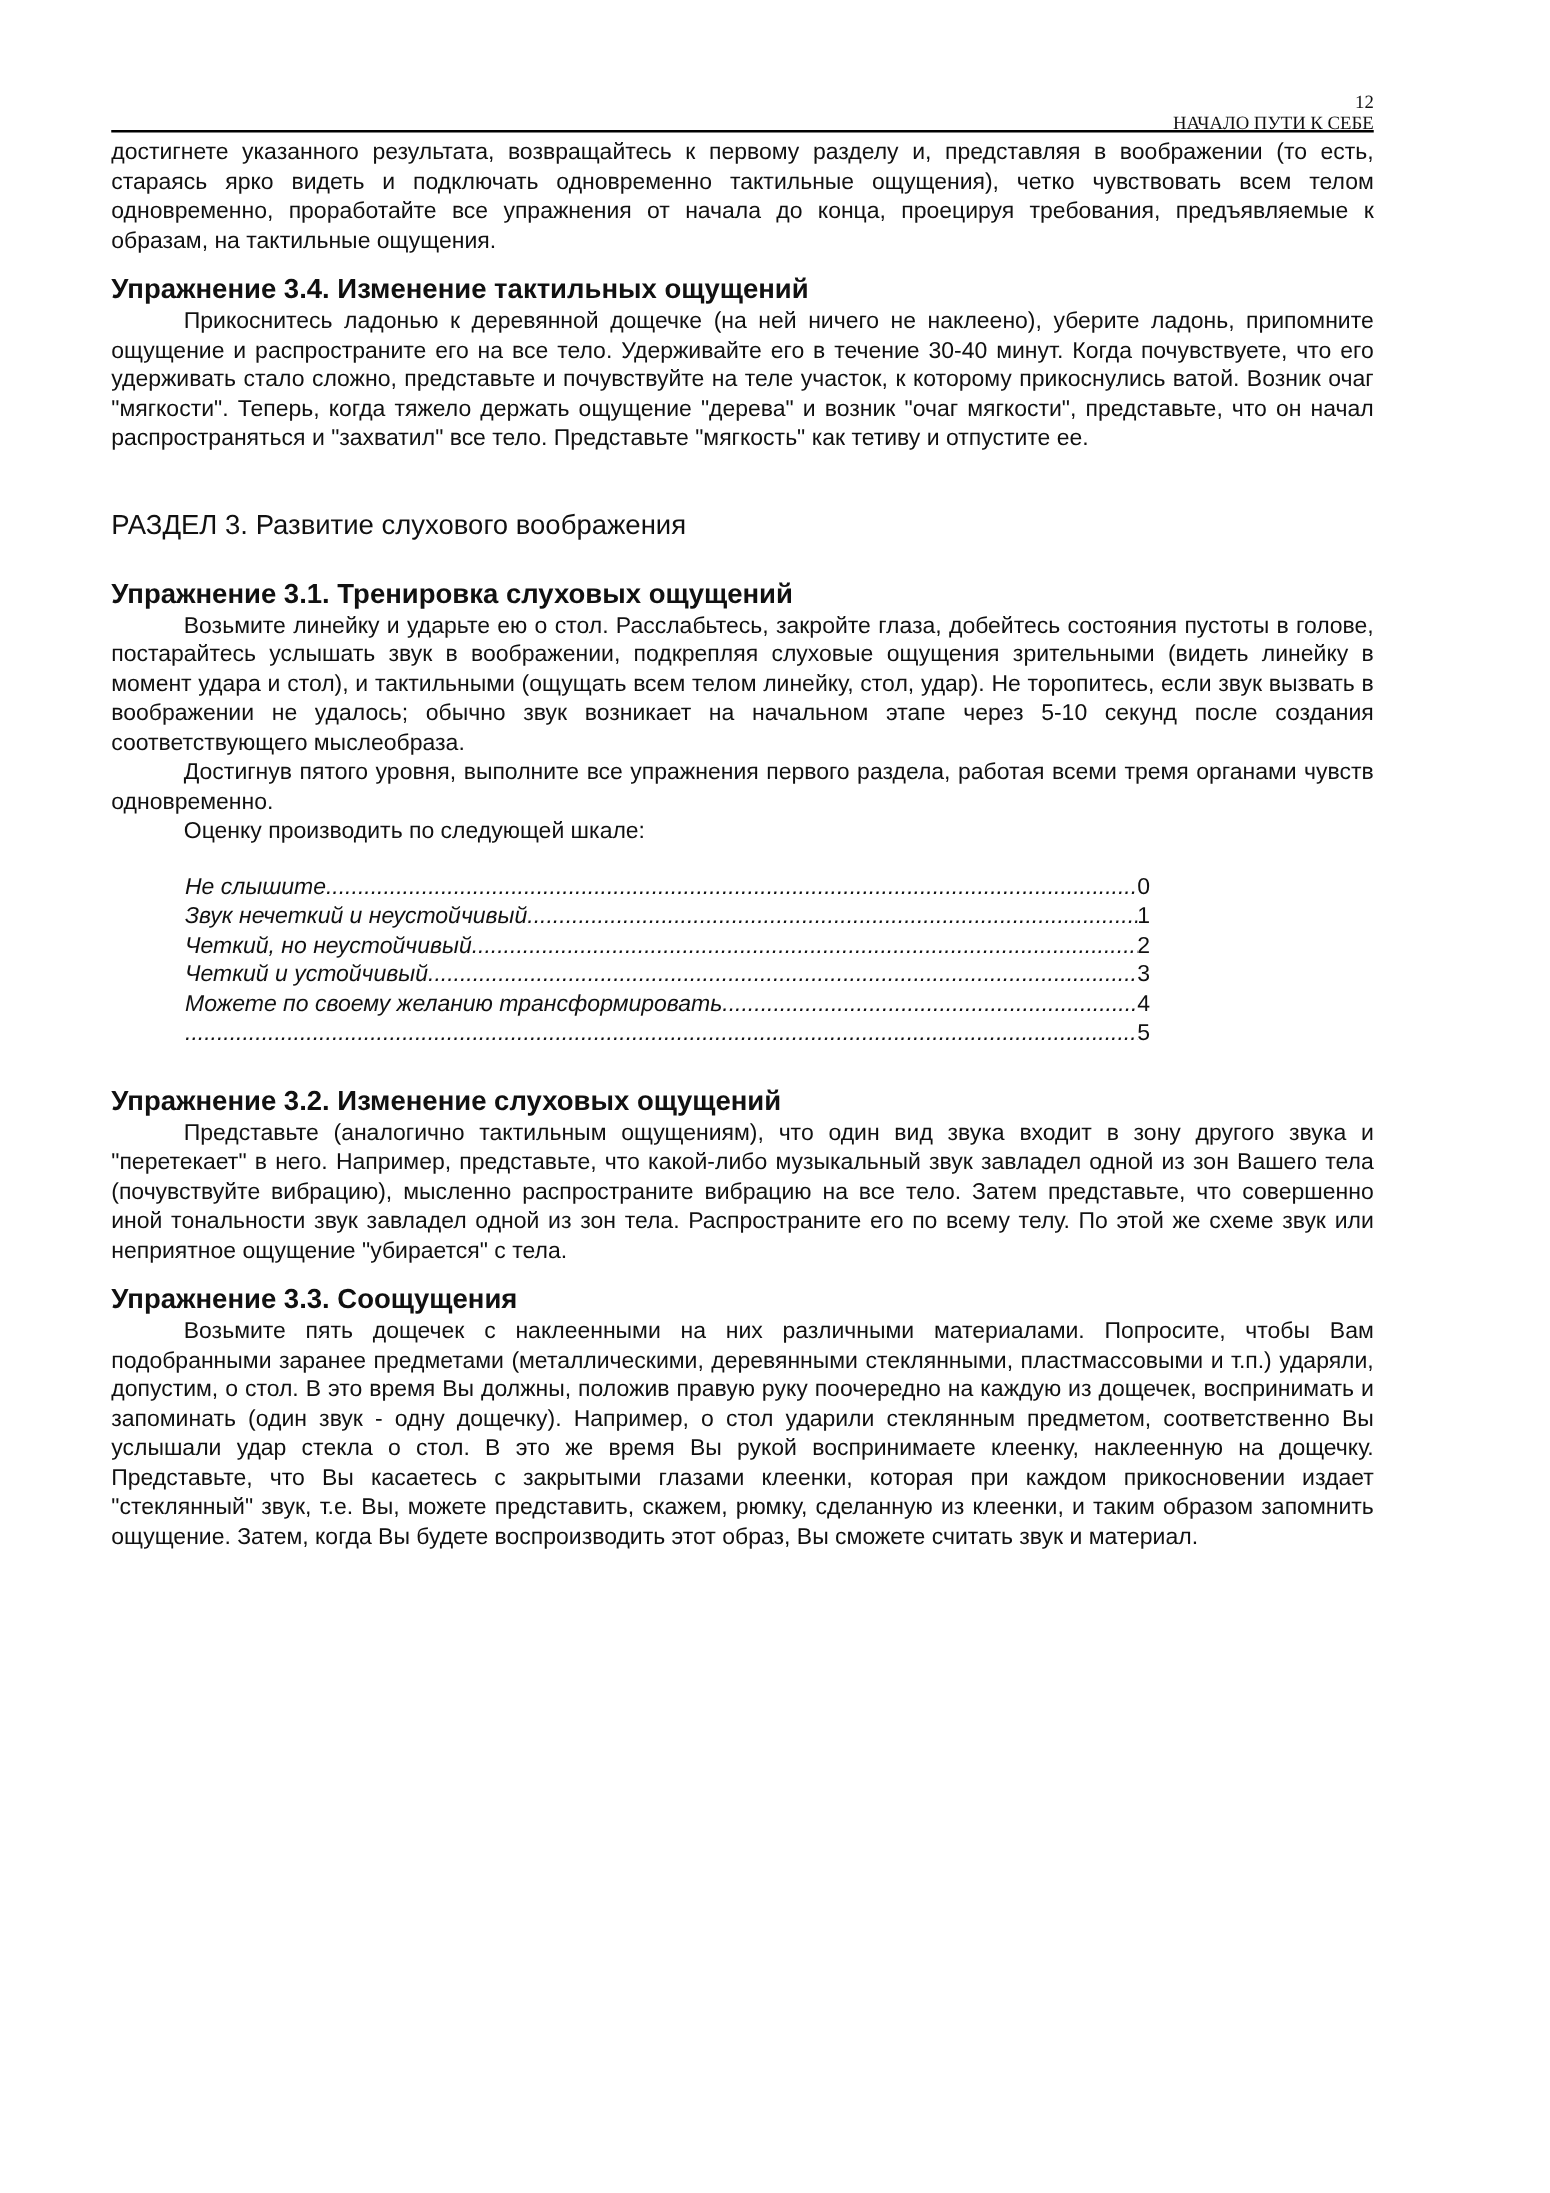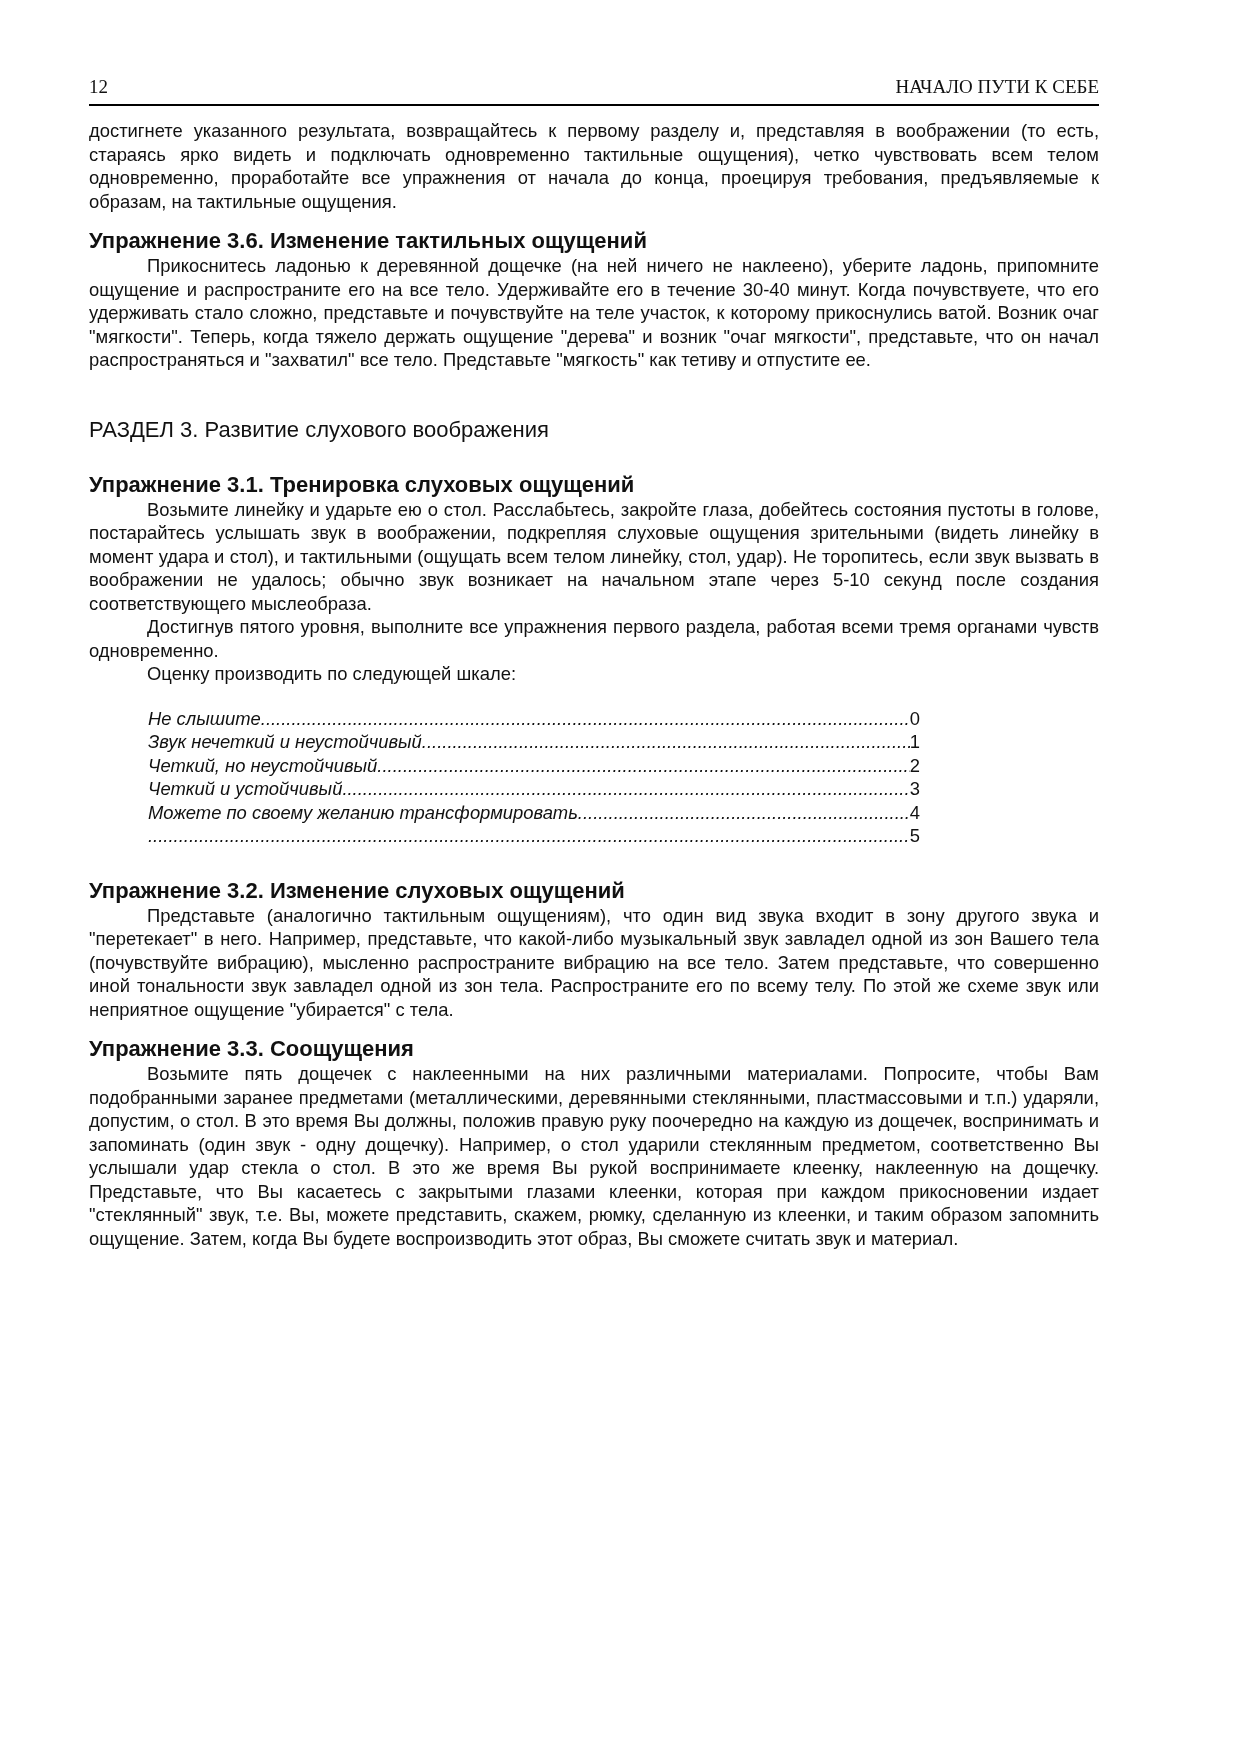--- a/index.html
+++ b/index.html
@@ -1,19 +1,19 @@
 <!DOCTYPE html>
 <html><head>
 <meta charset="utf-8">
 <style>
   html, body { margin: 0; padding: 0; background: #ffffff; }
   body { width: 1240px; height: 1754px; position: relative; overflow: hidden; color: #111; }
   .page { position: absolute; left: 89px; top: 74px; width: 1010px; }
   .running-head { display: flex; justify-content: space-between; align-items: flex-end;
-    font-family: "Liberation Serif", serif; font-size: 19px; height: 24px; }
+    font-family: "Liberation Serif", serif; font-size: 15px; height: 24px; flex-direction: column; }
   .rule { border-top: 2px solid #000; margin-top: 6px; }
   .p { font-family: "Liberation Sans", sans-serif; font-size: 18.4px; line-height: 23.5px;
     text-align: justify; margin: 0; }
   .ind { text-indent: 58px; }
   .h-ex { font-family: "Liberation Sans", sans-serif; font-size: 22px; line-height: 26px; margin: 0; }
   .h-sec { font-family: "Liberation Sans", sans-serif; font-size: 22px; font-weight: normal; line-height: 26px; margin: 0; }
   .scale { margin-left: 59px; width: 772px; font-family: "Liberation Sans", sans-serif;
     font-style: italic; font-size: 18.4px; line-height: 23.5px; }
   .scale-row { display: flex; align-items: flex-end; white-space: nowrap; overflow: hidden; }
   .scale-row .lbl { flex: 0 0 auto; }
@@ -24,23 +24,23 @@
 </head>
 <body>
 
 <div class="page">
   <div class="running-head">
     <span>12</span>
     <span>НАЧАЛО ПУТИ К СЕБЕ</span>
   </div>
   <div class="rule"></div>
 
-  <p class="p" style="margin-top:13px">достигнете указанного результата, возвращайтесь к первому разделу и, представляя в воображении (то есть, стараясь ярко видеть и подключать одновременно тактильные ощущения), четко чувствовать всем телом одновременно, проработайте все упражнения от начала до конца, проецируя требования, предъявляемые к образам, на тактильные ощущения.</p>
+  <p class="p" style="margin-top:3px">достигнете указанного результата, возвращайтесь к первому разделу и, представляя в воображении (то есть, стараясь ярко видеть и подключать одновременно тактильные ощущения), четко чувствовать всем телом одновременно, проработайте все упражнения от начала до конца, проецируя требования, предъявляемые к образам, на тактильные ощущения.</p>
 
-  <h3 class="h-ex" style="margin-top:15px">Упражнение 3.6. Изменение тактильных ощущений</h3>
+  <h3 class="h-ex" style="margin-top:15px">Упражнение 3.4. Изменение тактильных ощущений</h3>
   <p class="p ind">Прикоснитесь ладонью к деревянной дощечке (на ней ничего не наклеено), уберите ладонь, припомните ощущение и распространите его на все тело. Удерживайте его в течение 30-40 минут. Когда почувствуете, что его удерживать стало сложно, представьте и почувствуйте на теле участок, к которому прикоснулись ватой. Возник очаг "мягкости". Теперь, когда тяжело держать ощущение "дерева" и возник "очаг мягкости", представьте, что он начал распространяться и "захватил" все тело. Представьте "мягкость" как тетиву и отпустите ее.</p>
 
   <h2 class="h-sec" style="margin-top:45px">РАЗДЕЛ 3. Развитие слухового воображения</h2>
 
   <h3 class="h-ex" style="margin-top:29px">Упражнение 3.1. Тренировка слуховых ощущений</h3>
   <p class="p ind">Возьмите линейку и ударьте ею о стол. Расслабьтесь, закройте глаза, добейтесь состояния пустоты в голове, постарайтесь услышать звук в воображении, подкрепляя слуховые ощущения зрительными (видеть линейку в момент удара и стол), и тактильными (ощущать всем телом линейку, стол, удар). Не торопитесь, если звук вызвать в воображении не удалось; обычно звук возникает на начальном этапе через 5-10 секунд после создания соответствующего мыслеобраза.</p>
   <p class="p ind">Достигнув пятого уровня, выполните все упражнения первого раздела, работая всеми тремя органами чувств одновременно.</p>
   <p class="p ind">Оценку производить по следующей шкале:</p>
 
   <div class="scale" style="margin-top:21px">

